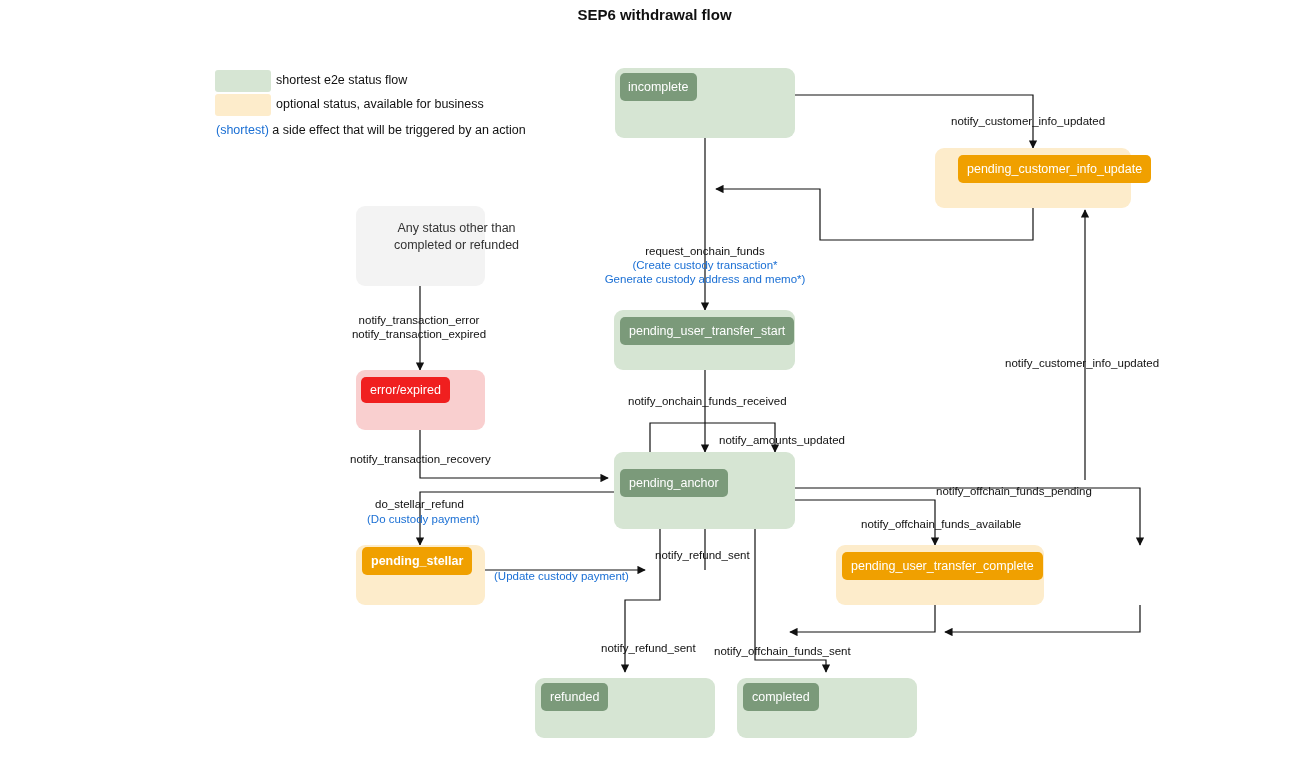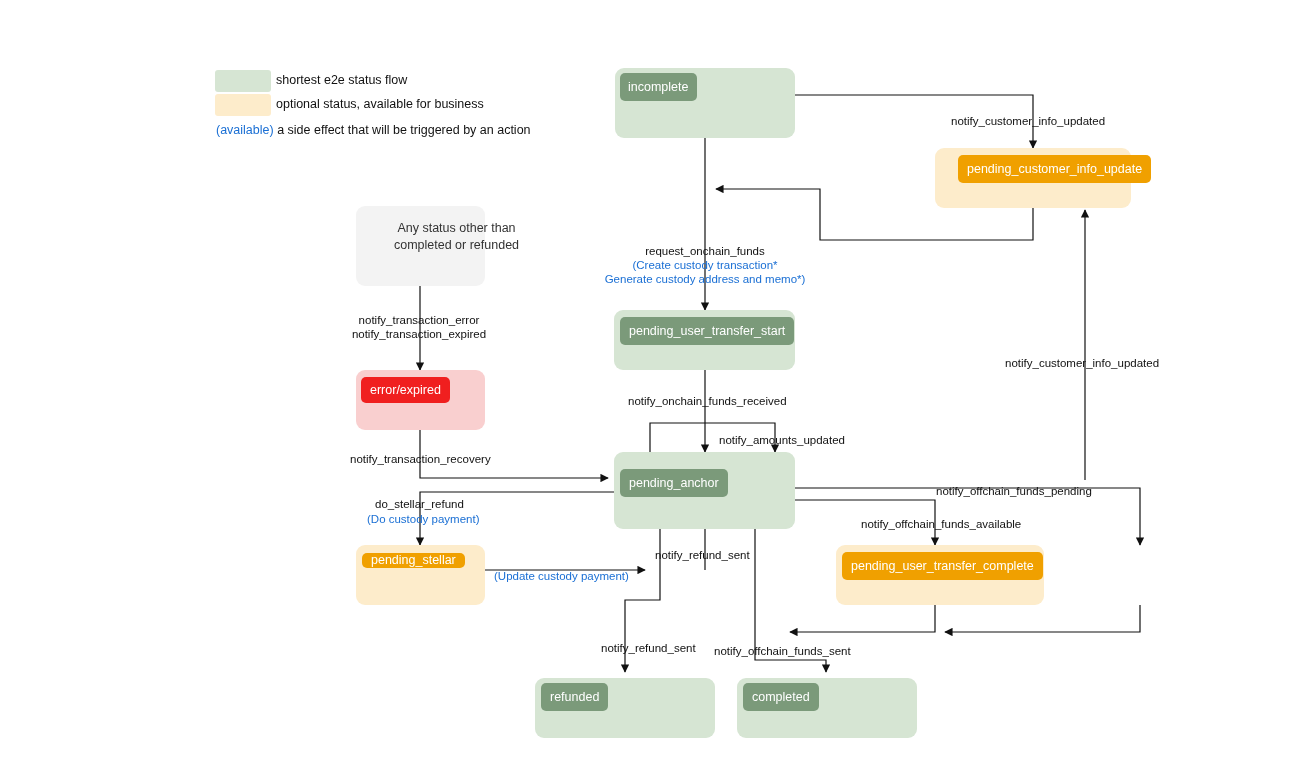--- a/index.html
+++ b/index.html
@@ -99,29 +99,30 @@
     white-space: pre-line;
     line-height: 1.35;
     text-align: center;
   }
 </style>
 </head>
 <body>
 
 <div id="canvas">
 
+  <div class="title">SEP6 withdrawal flow</div>
 
   <div class="legend-swatch" style="left:215px; top:70px; background:#d6e5d3;"></div>
   <div class="legend-label" style="left:276px; top:73px;">shortest e2e status flow</div>
 
   <div class="legend-swatch" style="left:215px; top:94px; background:#fdeccb;"></div>
   <div class="legend-label" style="left:276px; top:97px;">optional status, available for business</div>
 
   <div class="legend-fn" style="left:216px; top:123px;">
-    <span class="fn">(available)</span><span> a side effect that will be triggered by an action</span>
+    <span class="fn">(shortest)</span><span> a side effect that will be triggered by an action</span>
   </div>
 
   <svg id="edges" viewBox="0 0 1309 770">
     <defs>
       <marker id="arrow" viewBox="0 0 10 10" refX="9" refY="5" markerWidth="7" markerHeight="7" orient="auto-start-reverse">
         <path d="M 0 0 L 10 5 L 0 10 z" fill="#111111"></path>
       </marker>
     </defs>
     <g fill="none" stroke="#111111" stroke-width="1.2" marker-end="url(#arrow)">
 
@@ -180,21 +181,21 @@
 
   <div class="node panel-green" style="left:614px; top:310px; width:181px; height:60px;">
     <div class="chip chip-green" style="left:6px; top:7px; height:28px;">pending_user_transfer_start</div>
   </div>
 
   <div class="node panel-green" style="left:614px; top:452px; width:181px; height:77px;">
     <div class="chip chip-green" style="left:6px; top:17px; height:28px;">pending_anchor</div>
   </div>
 
   <div class="node panel-orange" style="left:356px; top:545px; width:129px; height:60px;">
-    <div class="chip chip-orange" style="left:6px; top:8px; height:15px;">pending_stellar</div>
+    <div class="chip chip-orange" style="left:6px; top:2px; height:28px;font-weight:bold;">pending_stellar</div>
   </div>
 
   <div class="node panel-orange" style="left:836px; top:545px; width:208px; height:60px;">
     <div class="chip chip-orange" style="left:6px; top:7px; height:28px;">pending_user_transfer_complete</div>
   </div>
 
 
   <div class="node panel-green" style="left:535px; top:678px; width:180px; height:60px;">
     <div class="chip chip-green" style="left:6px; top:5px; height:28px;">refunded</div>
   </div>

